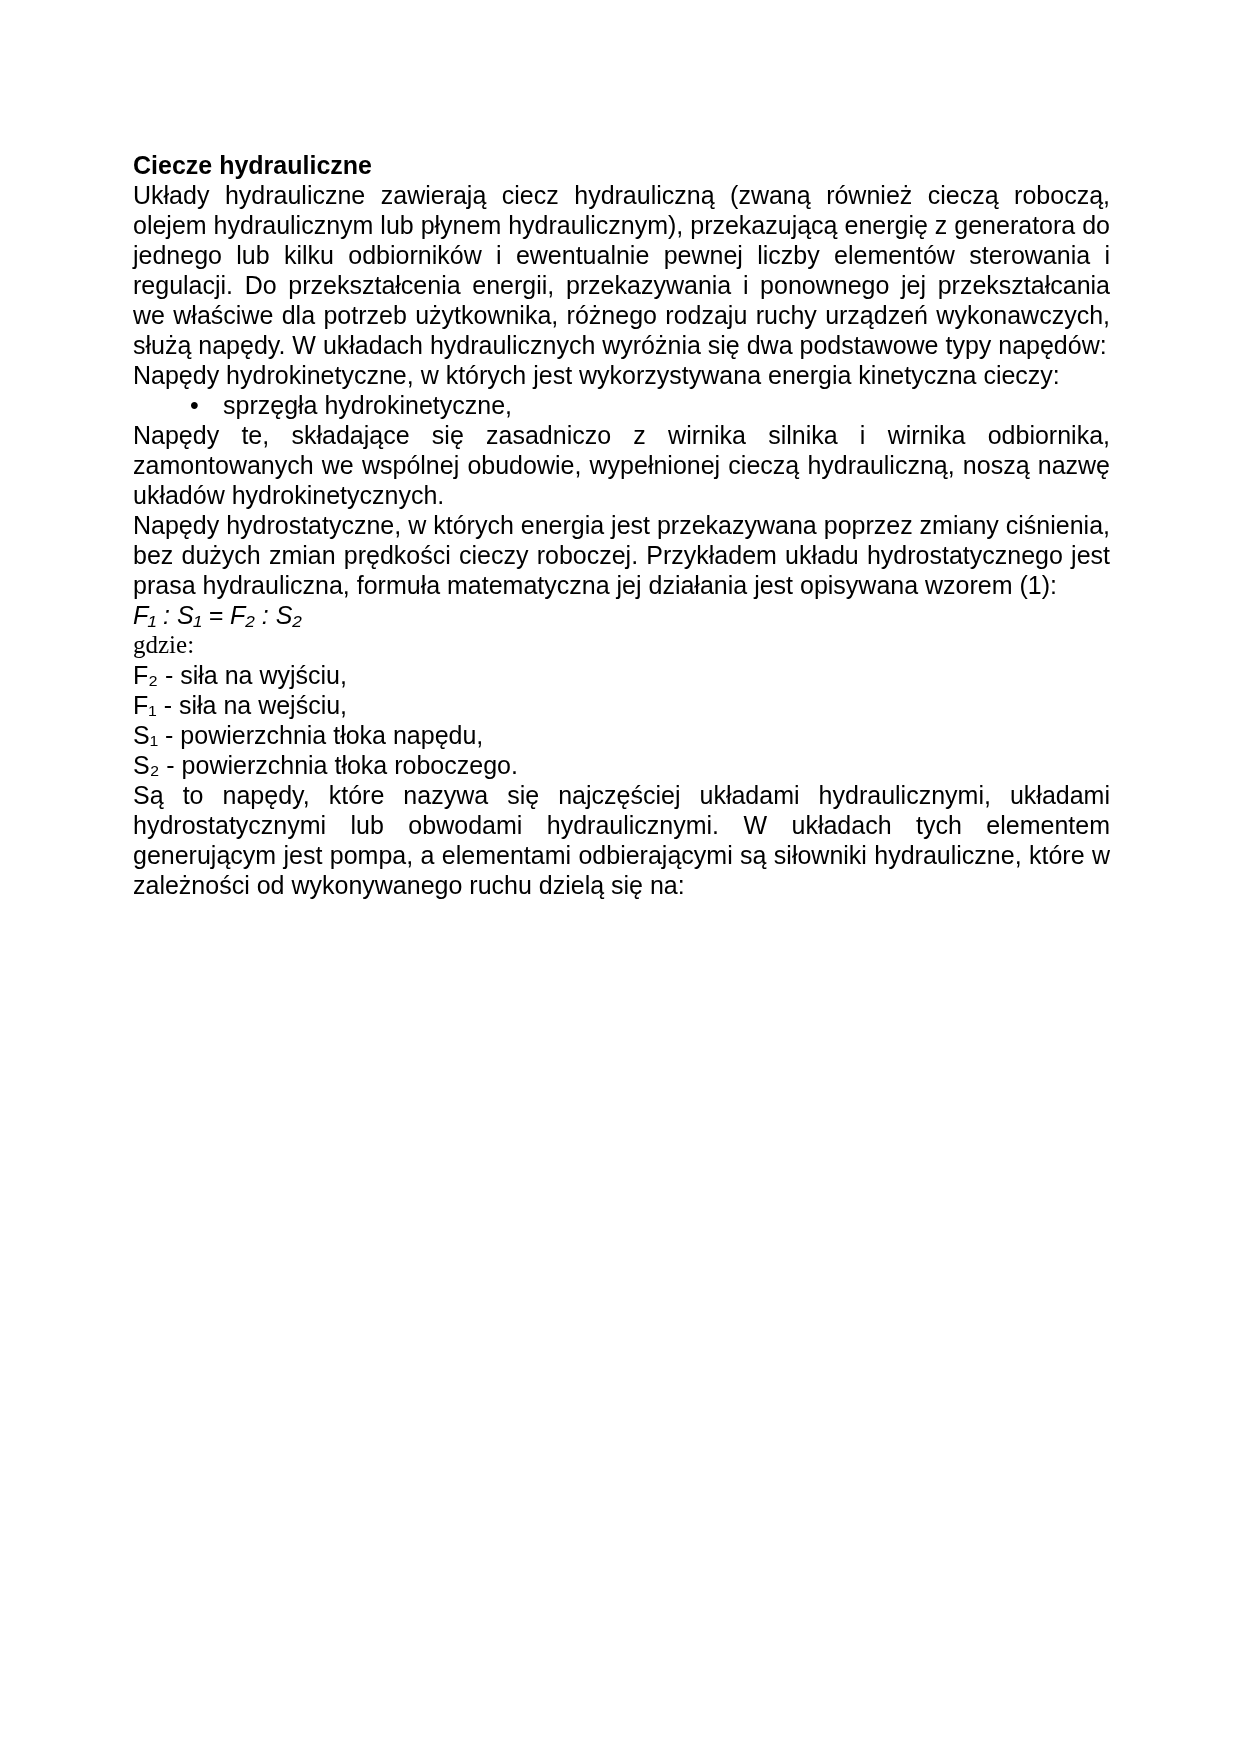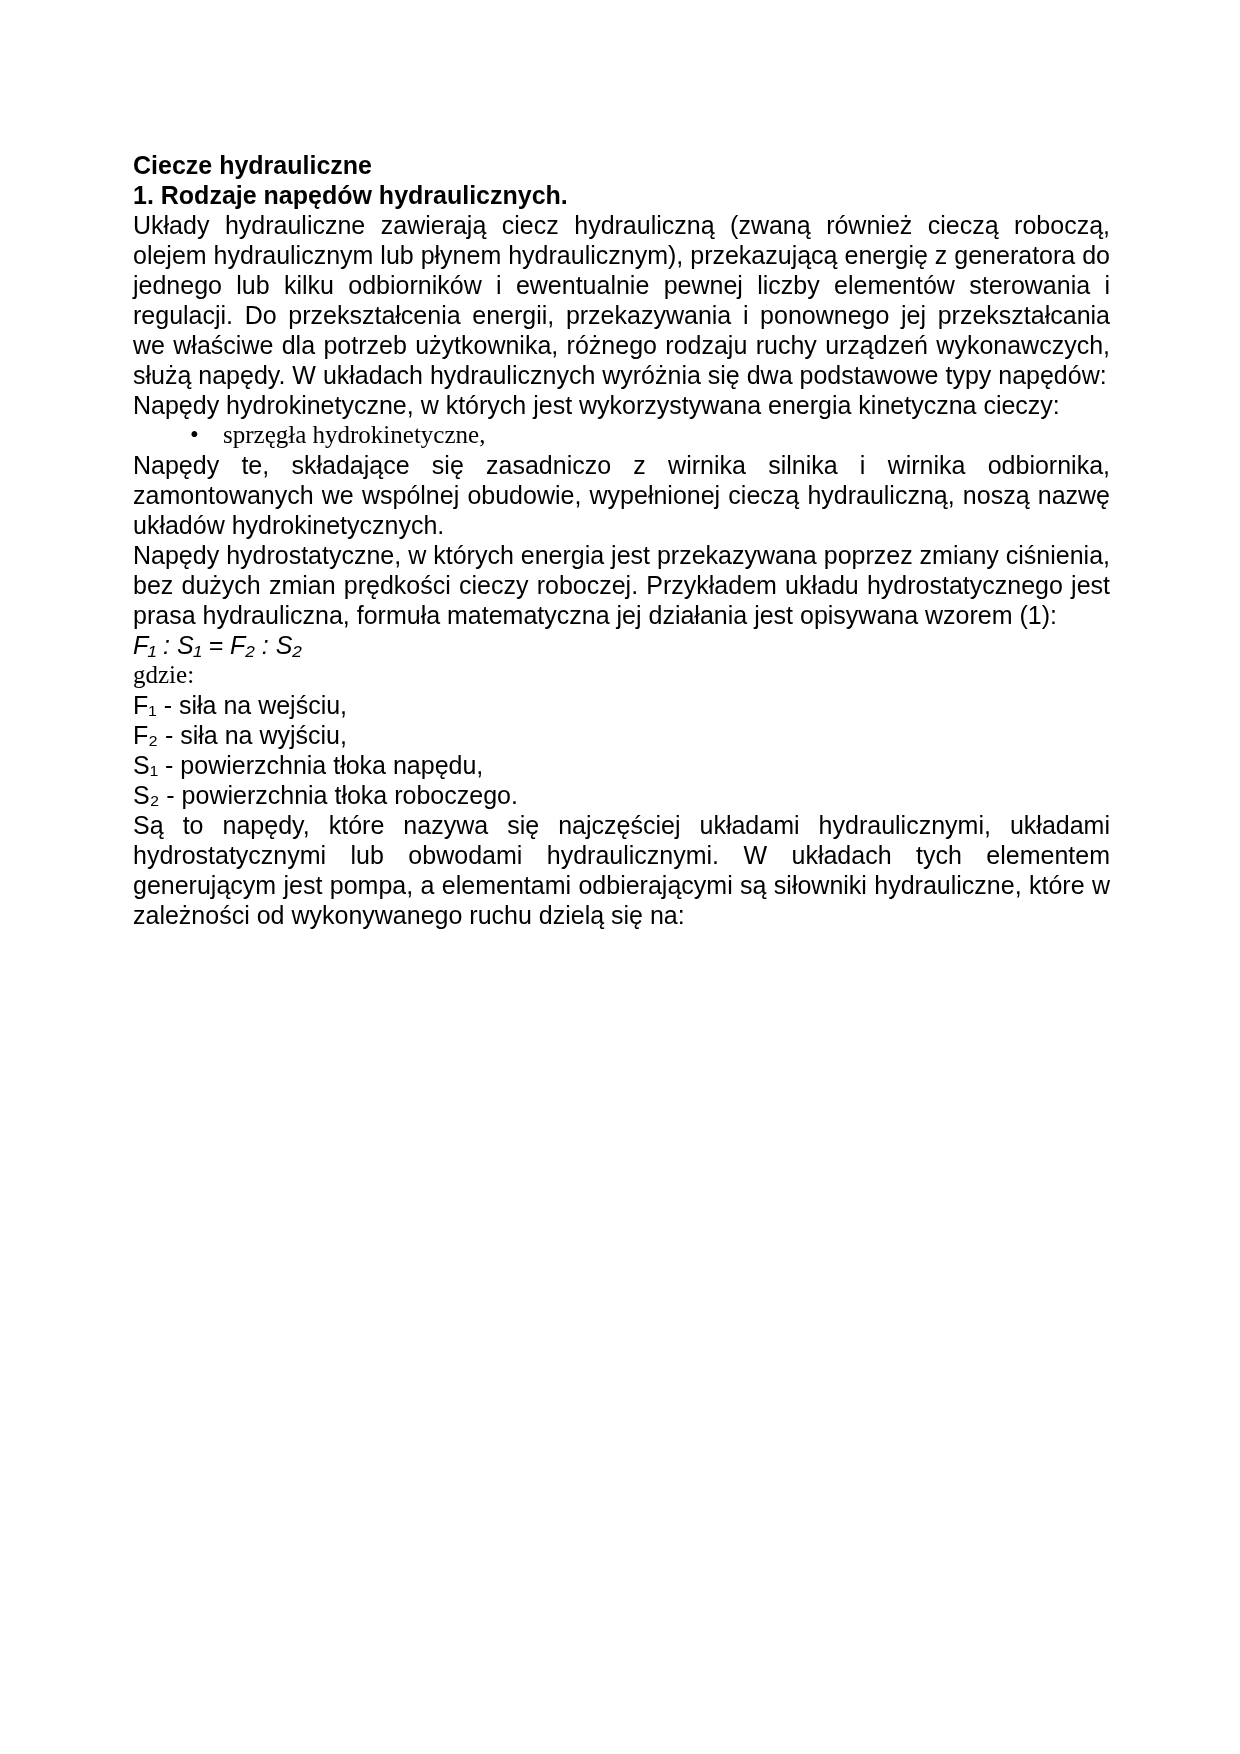--- a/index.html
+++ b/index.html
@@ -32,21 +32,21 @@
   }
   .section-heading {
     font-weight: bold;
     margin-bottom: 29px;
   }
   .just { text-align: justify; }
   .lead { font-weight: normal; }
 
   .mb-intro     { margin-bottom: 26px; }
   .mb-hk        { margin-bottom: 27px; }
-  .mb-list1     { margin-bottom: 23px; font-family: Liberation Serif, serif; }
+  .mb-list1     { margin-bottom: 23px; }
   .mb-hknote    { margin-bottom: 27px; }
   .mb-hs        { margin-bottom: 25px; }
   .mb-formula   { margin-bottom: 23px; font-style: italic; }
   .mb-where     { margin-bottom: 32px; font-family: Liberation Serif, serif; }
   .mb-def       { margin-bottom: 27px; }
   .mb-deflast   { margin-bottom: 31px; }
   .mb-hsnote    { margin-bottom: 21px; }
 
   ul.bullet-list {
     list-style: none;
@@ -63,21 +63,20 @@
     top: 0;
   }
 </style>
 </head>
 <body>
 
 <div class="page">
 
   <h1 class="doc-title">Ciecze hydrauliczne</h1>
 
-  <h2 class="section-heading">1. Rodzaje napędów hydraulicznych.</h2>
 
   <p class="just mb-intro">Układy hydrauliczne zawierają ciecz hydrauliczną (zwaną również cieczą roboczą, olejem hydraulicznym lub płynem hydraulicznym), przekazującą energię z generatora do jednego lub kilku odbiorników i ewentualnie pewnej liczby elementów sterowania i regulacji. Do przekształcenia energii, przekazywania i ponownego jej przekształcania we właściwe dla potrzeb użytkownika, różnego rodzaju ruchy urządzeń wykonawczych, służą napędy. W układach hydraulicznych wyróżnia się dwa podstawowe typy napędów:</p>
 
   <p class="just mb-hk">
     <span class="lead">Napędy hydrokinetyczne</span><span>, w których jest wykorzystywana energia kinetyczna cieczy:</span>
   </p>
 
   <ul class="bullet-list mb-list1">
     <li>sprzęgła hydrokinetyczne,</li>
   </ul>
@@ -85,23 +84,23 @@
   <p class="just mb-hknote">Napędy te, składające się zasadniczo z wirnika silnika i wirnika odbiornika, zamontowanych we wspólnej obudowie, wypełnionej cieczą hydrauliczną, noszą nazwę układów hydrokinetycznych.</p>
 
   <p class="just mb-hs">
     <span class="lead">Napędy hydrostatyczne</span><span>, w których energia jest przekazywana poprzez zmiany ciśnienia, bez dużych zmian prędkości cieczy roboczej. Przykładem układu hydrostatycznego jest prasa hydrauliczna, formuła matematyczna jej działania jest opisywana wzorem (1):</span>
   </p>
 
   <p class="mb-formula">F₁ : S₁ = F₂ : S₂</p>
 
   <p class="mb-where">gdzie:</p>
 
+  <p class="mb-def">F₂ - siła na wyjściu,</p>
+
   <p class="mb-def">F₁ - siła na wejściu,</p>
-
-  <p class="mb-def">F₂ - siła na wyjściu,</p>
 
   <p class="mb-def">S₁ - powierzchnia tłoka napędu,</p>
 
   <p class="mb-deflast">S₂ - powierzchnia tłoka roboczego.</p>
 
   <p class="just mb-hsnote">Są to napędy, które nazywa się najczęściej układami hydraulicznymi, układami hydrostatycznymi lub obwodami hydraulicznymi. W układach tych elementem generującym jest pompa, a elementami odbierającymi są siłowniki hydrauliczne, które w zależności od wykonywanego ruchu dzielą się na:</p>
 
 
 </div>
 

